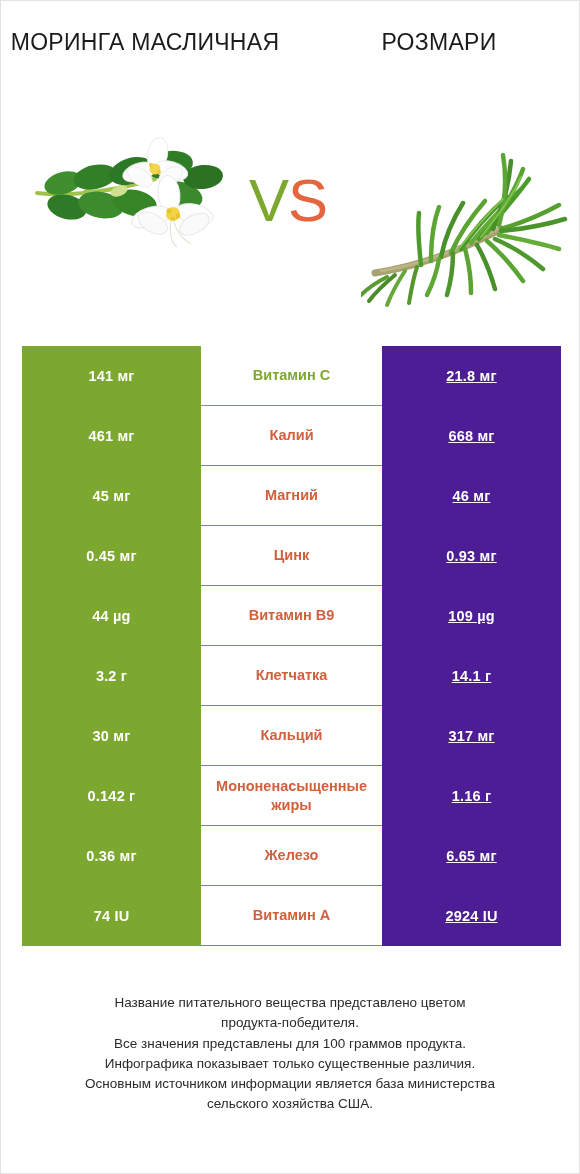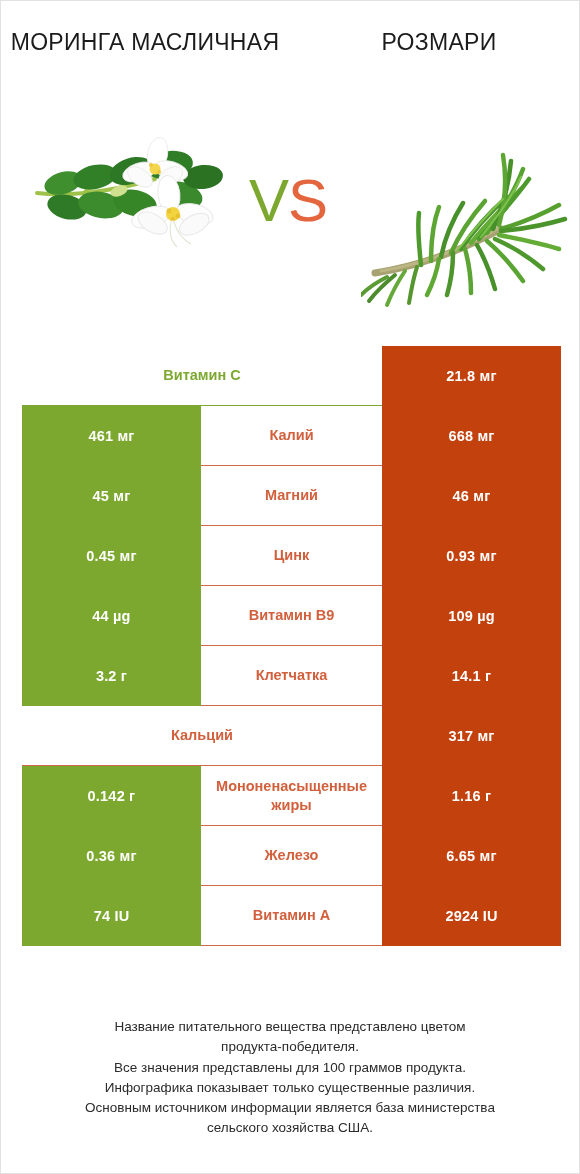--- a/index.html
+++ b/index.html
@@ -91,21 +91,21 @@
   }
   .cell-left, .cell-right {
     width: 179px;
     flex: 0 0 179px;
     font-size: 14.5px;
     font-weight: 600;
     color: #ffffff;
     letter-spacing: 0.2px;
   }
   .cell-left  { background: #7da82f; }
-  .cell-right { background: #c2410c; }
+  .cell-right { background: #4c1d95; text-decoration: underline; }
 
   .cell-mid {
     flex: 1 1 auto;
     width: 181px;
     background: #ffffff;
     font-size: 14.5px;
     font-weight: 600;
     line-height: 1.25;
     padding: 0 2px;
     overflow: hidden;
@@ -119,21 +119,21 @@
   }
   .win-green  .cell-mid { color: #7da82f; border-bottom: 1px solid #7da82f; }
   .win-orange .cell-mid { color: #d2603c; border-bottom: 1px solid #cf6a49; }
   .row:last-child .cell-mid { border-bottom-width: 1px; }
 
   
   .footer {
     position: absolute;
     left: 0;
     right: 0;
-    top: 1016px;
+    top: 992px;
     text-align: center;
     font-size: 13.5px;
     font-weight: 300;
     line-height: 1.5;
     color: #2b2b2b;
     padding: 0 6px;
   }
   .footer div { white-space: nowrap; }
 </style>
 </head>
@@ -233,20 +233,21 @@
 
         <path d="M96 130 C110 112, 126 94, 142 78" stroke="#7cc24c" stroke-width="2" fill="none"></path>
         <path d="M120 116 C134 98, 150 78, 160 56" stroke="#7cc24c" stroke-width="2" fill="none"></path>
       </g>
     </svg>
   </div>
 </div>
 
 <div class="table">
     <div class="row win-green">
+      <div class="cell cell-left">141 мг</div>
       <div class="cell cell-mid">
         <span>Витамин С</span>
       </div>
       <div class="cell cell-right">21.8 мг</div>
     </div>
     <div class="row win-orange">
       <div class="cell cell-left">461 мг</div>
       <div class="cell cell-mid">
         <span>Калий</span>
       </div>
@@ -274,20 +275,21 @@
       <div class="cell cell-right">109 µg</div>
     </div>
     <div class="row win-orange">
       <div class="cell cell-left">3.2 г</div>
       <div class="cell cell-mid">
         <span>Клетчатка</span>
       </div>
       <div class="cell cell-right">14.1 г</div>
     </div>
     <div class="row win-orange">
+      <div class="cell cell-left">30 мг</div>
       <div class="cell cell-mid">
         <span>Кальций</span>
       </div>
       <div class="cell cell-right">317 мг</div>
     </div>
     <div class="row win-orange">
       <div class="cell cell-left">0.142 г</div>
       <div class="cell cell-mid">
         <span>Мононенасыщенные жиры</span>
       </div>

